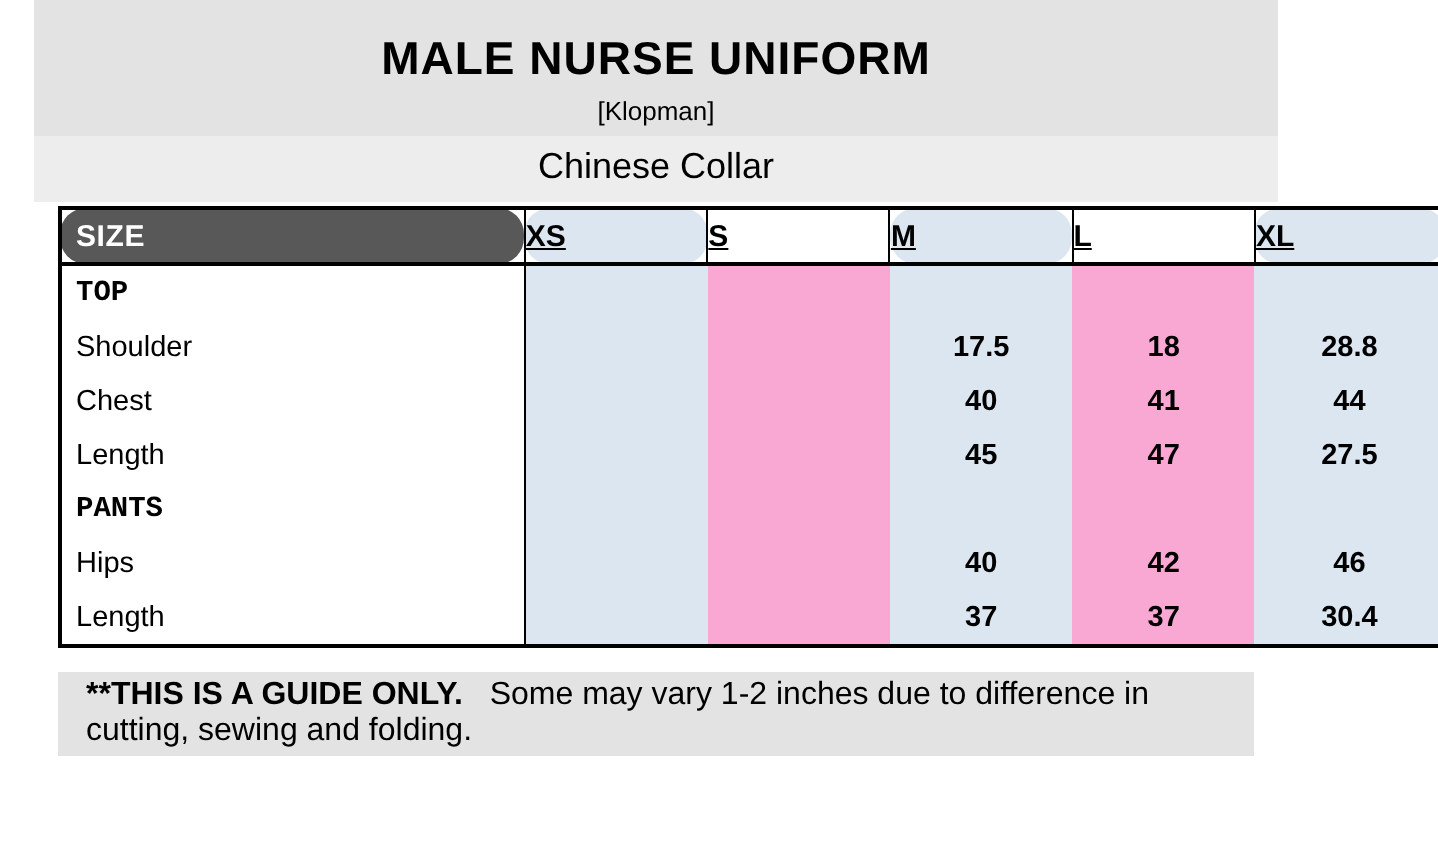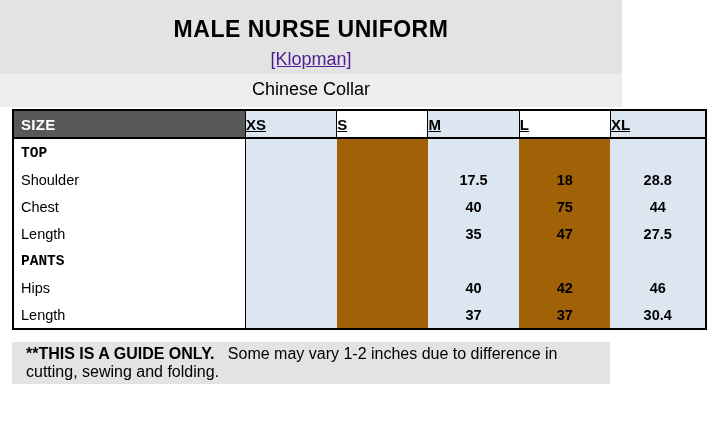--- a/index.html
+++ b/index.html
@@ -12,41 +12,41 @@
     background: #ffffff;
     font-family: "Liberation Sans", sans-serif;
     overflow: hidden;
   }
   .sheet {
     position: relative;
     width: 622px;
     height: 431px;
     box-sizing: border-box;
     background: #ffffff;
+    margin-left: 17px;
   }
   
   .header {
     background: #e3e3e3;
     padding-top: 16px;
     padding-bottom: 4px;
     text-align: center;
   }
   .title {
     font-size: 23px;
     font-weight: bold;
     letter-spacing: 0.5px;
     color: #000000;
     line-height: 1.15;
   }
   .brand {
-    font-size: 18px;
-    color: #4c1d95;
+    font-size: 13px;
+    color: #000000;
     margin-top: 7px;
     line-height: 1.15;
-    text-decoration: underline;
   }
   .subtitle-band {
     background: #ededed;
     text-align: center;
     font-size: 18px;
     color: #000000;
     padding: 5px 0 7px 0;
     border-bottom: 2px solid #ffffff;
   }
   
@@ -71,20 +71,21 @@
     font-size: 14.5px;
     color: #000000;
     vertical-align: middle;
   }
   
   tr.head-row th {
     height: 26px;
     font-weight: bold;
     font-size: 15px;
     border-bottom: 2px solid #000000;
+    border-radius: 13px;
   }
   th.size-head {
     background: #585858;
     color: #ffffff;
     text-align: left;
     padding-left: 7px;
     font-size: 16px;
     letter-spacing: 0.3px;
   }
   th.sz {
@@ -100,21 +101,21 @@
     padding-left: 7px;
     background: #ffffff;
     border-right: 1px solid #000000;
   }
   td.rowlabel.group {
     font-weight: bold;
     font-family: Liberation Mono, monospace;
   }
   td.cell {
     text-align: center;
-    background: #a16207;
+    background: #f9a8d4;
     font-weight: bold;
   }
   td.cell.shaded { background: #dce6f1; }
 
   tr.last-row td { border-bottom: 0; }
 
   
   .note-band {
     margin-top: 12px;
     margin-left: 12px;
@@ -179,28 +180,28 @@
           <td class="cell"></td>
           <td class="cell shaded">17.5</td>
           <td class="cell">18</td>
           <td class="cell shaded">28.8</td>
         </tr>
         <tr>
           <td class="rowlabel">Chest</td>
           <td class="cell shaded"></td>
           <td class="cell"></td>
           <td class="cell shaded">40</td>
-          <td class="cell">75</td>
+          <td class="cell">41</td>
           <td class="cell shaded">44</td>
         </tr>
         <tr>
           <td class="rowlabel">Length</td>
           <td class="cell shaded"></td>
           <td class="cell"></td>
-          <td class="cell shaded">35</td>
+          <td class="cell shaded">45</td>
           <td class="cell">47</td>
           <td class="cell shaded">27.5</td>
         </tr>
         <tr>
           <td class="rowlabel group">PANTS</td>
           <td class="cell shaded"></td>
           <td class="cell"></td>
           <td class="cell shaded"></td>
           <td class="cell"></td>
           <td class="cell shaded"></td>

